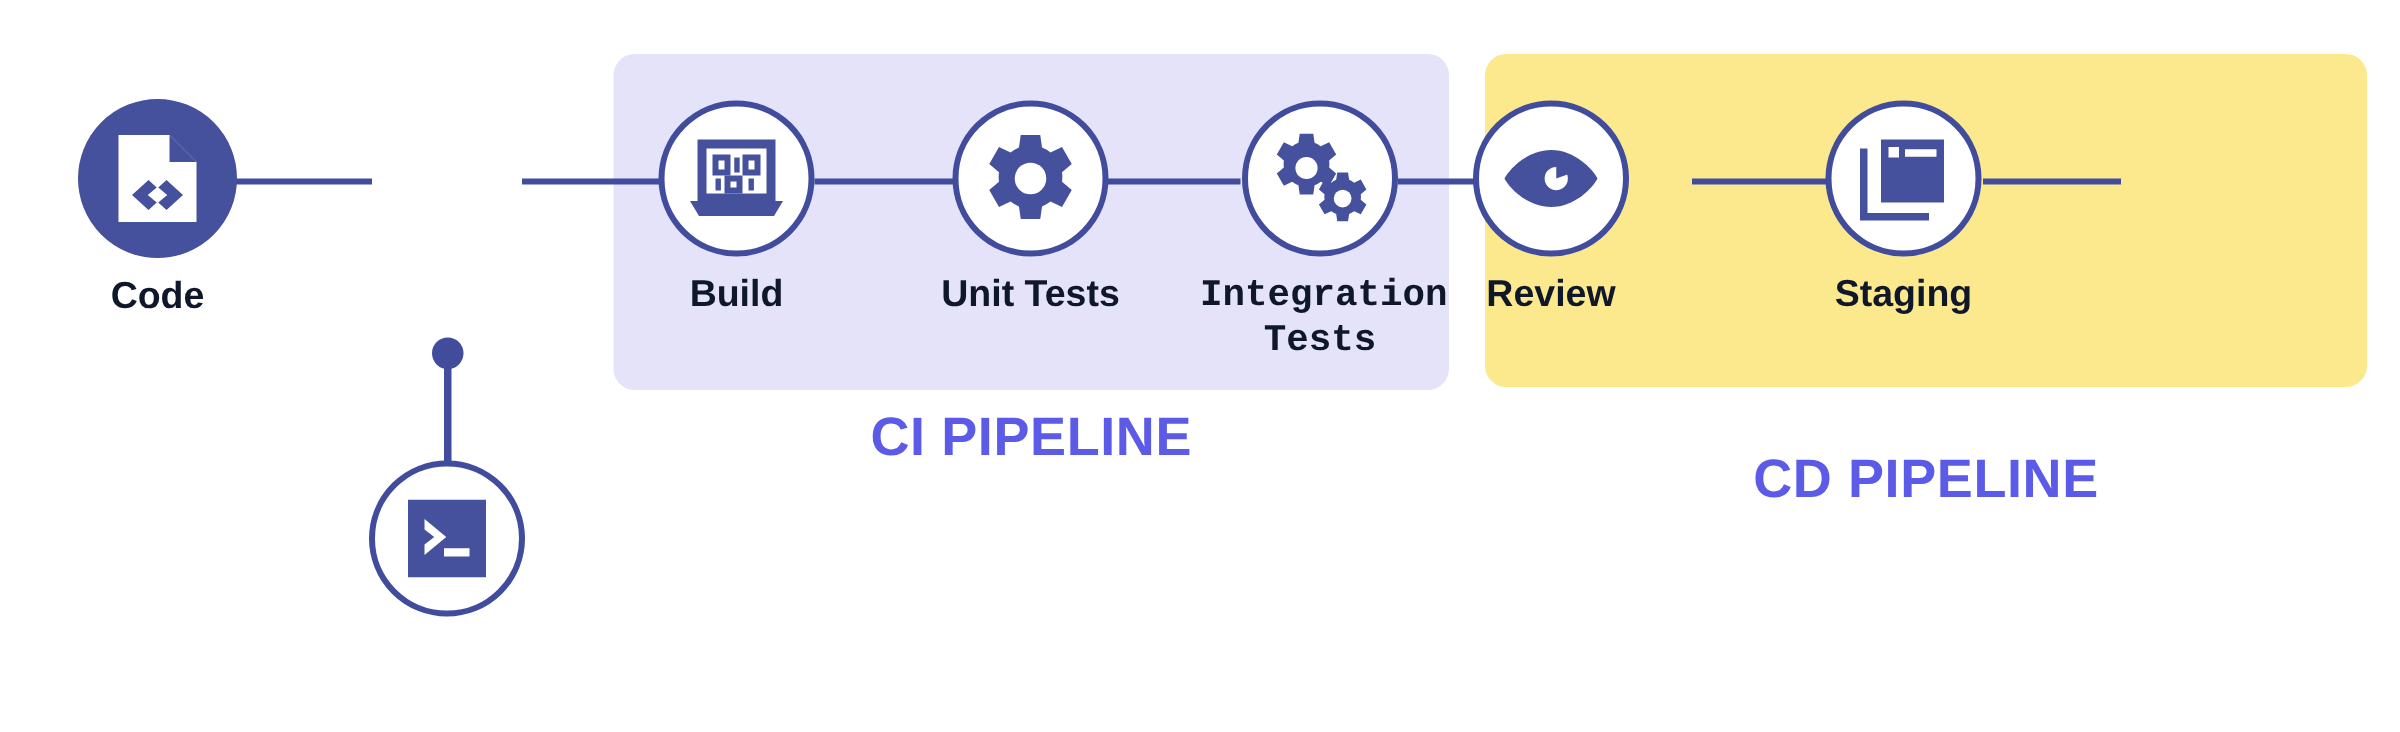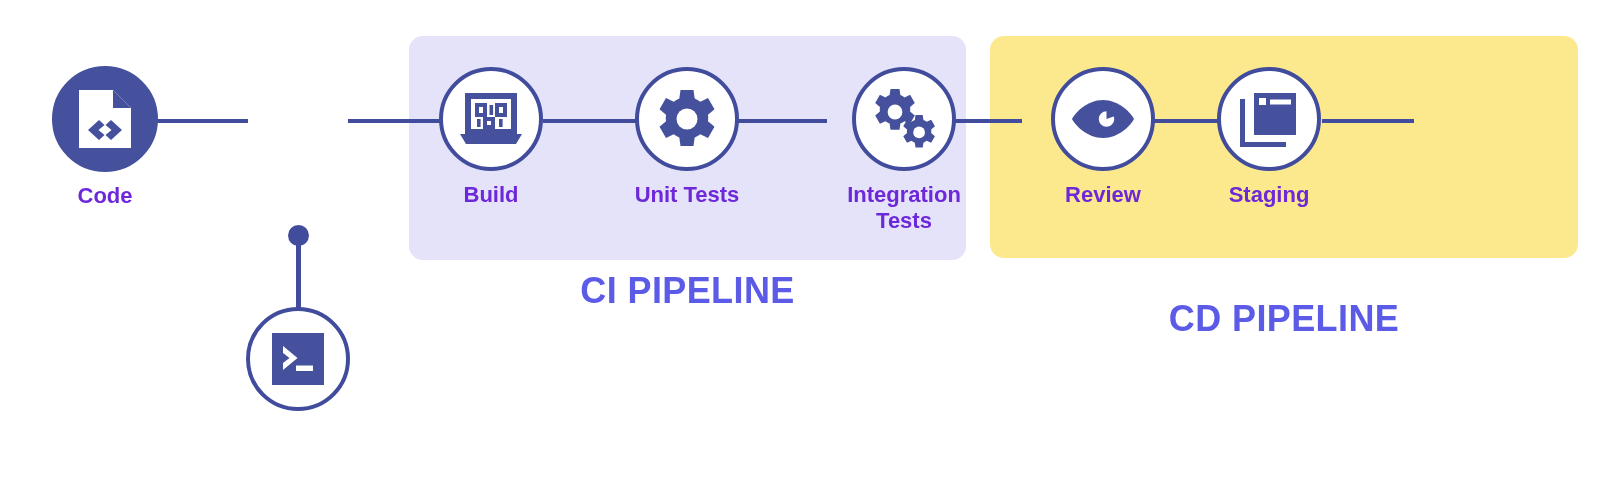--- a/index.html
+++ b/index.html
@@ -63,23 +63,23 @@
     display: flex; align-items: center; justify-content: center;
     position: relative;
   }
   .node-circle.filled {
     background: #45519C;
     border-color: #45519C;
     width: 106px; height: 106px;
   }
   .node-label {
     margin-top: 11px;
-    font-size: 22px;
+    font-size: 25px;
     font-weight: bold;
-    color: #6d28d9;
+    color: #0f172a;
     line-height: 1.18;
     white-space: pre-line;
   }
   .svg-icon { display: block; }
 </style>
 </head>
 <body>
 
 <div id="stage">
 
@@ -142,21 +142,21 @@
                      l-1.2 8.4 h-13 l-1.2-8.4 a21.5 21.5 0 0 1-5.6-3.25 l-7.7 3.6 -6.5-11.3 6.5-5.5
                      a21.5 21.5 0 0 1 0-6.3 l-6.5-5.5 6.5-11.3 7.7 3.6 a21.5 21.5 0 0 1 5.6-3.25 Z"></path>
           </g>
           <circle cx="30" cy="30" r="10.5" fill="#ffffff"></circle>
         </svg>
       </span>
     </div>
     <div class="node-label">Unit Tests</div>
   </div>
 
-  <div class="node" style="left:824px; top:67px;">
+  <div class="node" style="left:800px; top:67px;font-family:Liberation Mono, monospace;">
     <div class="node-circle">
       <span>
         <svg class="svg-icon" width="64" height="60" viewBox="0 0 64 60">
           <g fill="#45519C">
             <path d="M18.5 0 h9 l0.9 6.1 a15.6 15.6 0 0 1 4.1 2.36 l5.6-2.62 4.7 8.2 -4.7 4
                      a15.6 15.6 0 0 1 0 4.58 l4.7 4 -4.7 8.2 -5.6-2.62 a15.6 15.6 0 0 1-4.1 2.36
                      l-0.9 6.1 h-9 l-0.9-6.1 a15.6 15.6 0 0 1-4.1-2.36 l-5.6 2.62 -4.7-8.2 4.7-4
                      a15.6 15.6 0 0 1 0-4.58 l-4.7-4 4.7-8.2 5.6 2.62 a15.6 15.6 0 0 1 4.1-2.36 Z"></path>
           </g>
           <circle cx="23" cy="23" r="7.4" fill="#ffffff"></circle>
@@ -167,21 +167,21 @@
                      a12.5 12.5 0 0 1 0-3.66 l-3.76-3.2 3.76-6.56 4.48 2.1 a12.5 12.5 0 0 1 3.28-1.89 Z"></path>
           </g>
           <circle cx="47.1" cy="43.4" r="5.9" fill="#ffffff"></circle>
         </svg>
       </span>
     </div>
     <div class="node-label">Integration
 Tests</div>
   </div>
 
-  <div class="node" style="left:1023px; top:67px;text-align:center;">
+  <div class="node" style="left:954px; top:67px;text-align:center;">
     <div class="node-circle">
       <span>
         <svg class="svg-icon" width="64" height="44" viewBox="0 0 64 44">
           <path d="M32 3 C48 3 60 16 63 22 C60 28 48 41 32 41 C16 41 4 28 1 22 C4 16 16 3 32 3 Z" fill="#45519C"></path>
           <circle cx="35.5" cy="22" r="12.5" fill="#ffffff"></circle>
           <path d="M35.5 22 L35.5 11.5 A10.5 10.5 0 0 1 45.3 18.5 Z" fill="#45519C"></path>
           <path d="M35.5 22 m-10.5 0 a10.5 10.5 0 1 0 21 0 a10.5 10.5 0 1 0-21 0" fill="none" stroke="#45519C" stroke-width="5.5"></path>
         </svg>
       </span>
     </div>

